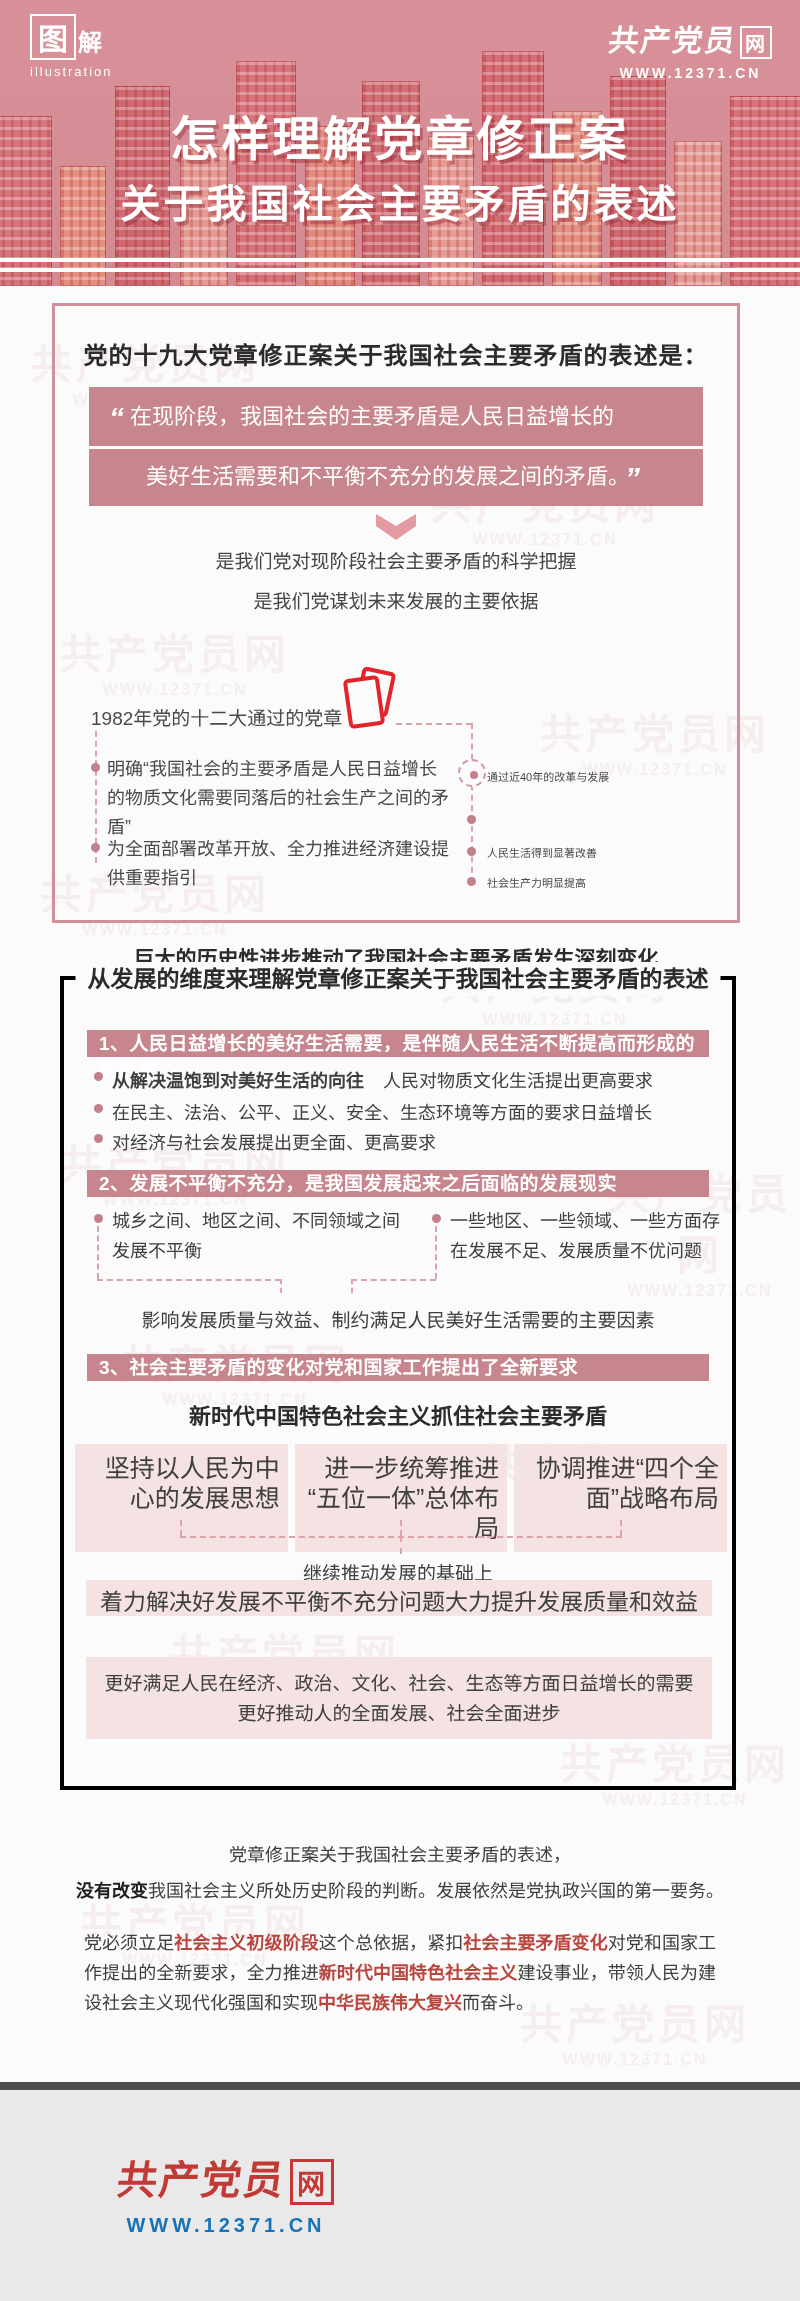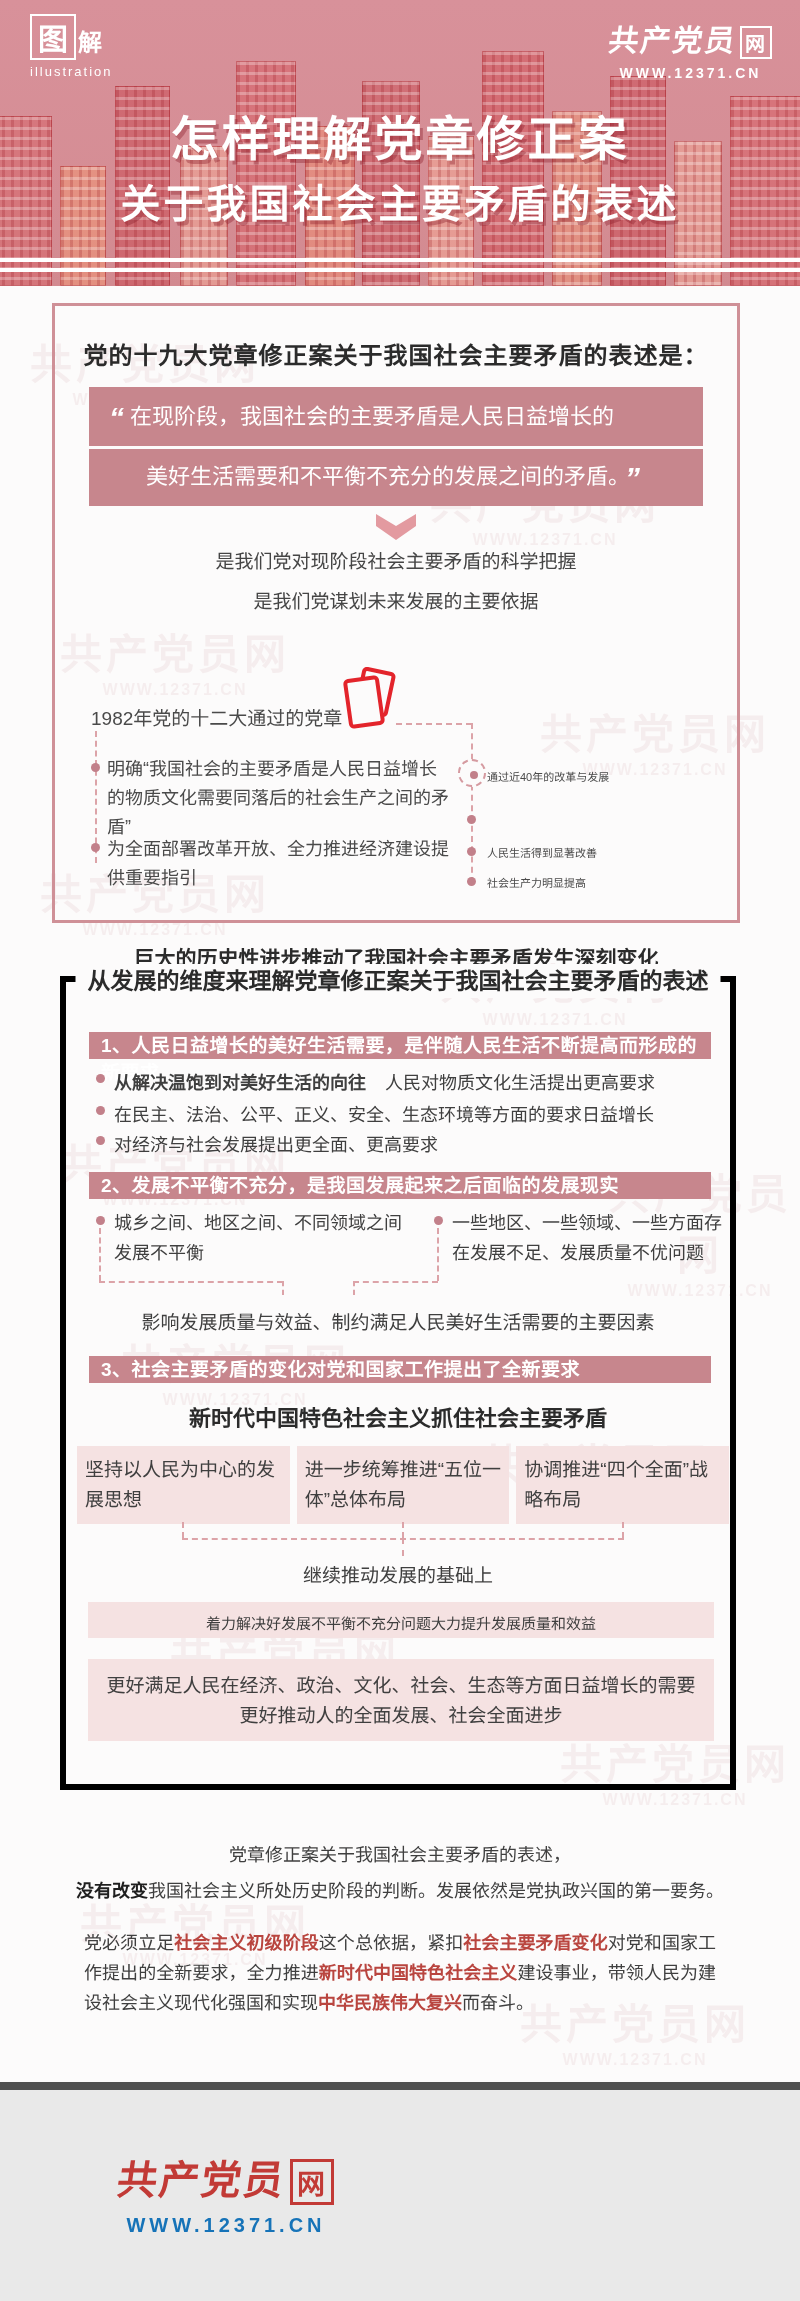--- a/index.html
+++ b/index.html
@@ -55,36 +55,36 @@
   .tl-vline-l { left:40px; top:90px; height:132px; }
   .node { position:absolute; left:403px; top:118px; width:28px; height:28px; border:2px dashed #d59aa0; border-radius:50%; background:#fcfbfb; }
   .node .dot-c { position:absolute; left:10px; top:10px; width:8px; height:8px; border-radius:50%; background:#c2808a; }
   .dot { position:absolute; width:9px; height:9px; border-radius:50%; background:#c2808a; }
   .tl-text { position:absolute; color:#4a4a4a; line-height:29px; }
   .tl-left { left:52px; width:345px; }
   .tl-right { left:432px; width:260px; font-size:11px; }
   .box1-conclusion { margin-top:66px; text-align:center; font-size:21px; font-weight:bold; color:#2b2b2b; }
 
   
-  .box2 { position:absolute; left:60px; top:976px; width:676px; height:814px; border:6px solid #000000; z-index:1; }
+  .box2 { position:absolute; left:60px; top:976px; width:676px; height:814px; border:4px solid #000000; z-index:1; }
   .box2-title { position:absolute; top:-18px; left:50%; transform:translateX(-50%); background:#fcfbfb; padding:0 12px;
                 font-size:23px; font-weight:bold; color:#2b2b2b; white-space:nowrap; line-height:34px; }
   .pbar { position:absolute; left:23px; width:622px; height:27px; background:#c7868d; color:#fff; font-weight:bold;
           font-size:19px; line-height:27px; padding-left:12px; letter-spacing:.5px; }
   .li-row { position:absolute; left:48px; color:#3f3f3f; font-size:18px; }
   .li-row .dot2 { position:absolute; left:-18px; top:6px; width:9px; height:9px; border-radius:50%; background:#c2808a; }
   .bold-lead { font-weight:bold; }
   .col-text { position:absolute; color:#3f3f3f; font-size:18px; line-height:30px; }
   .sum-text { position:absolute; width:100%; text-align:center; font-size:19px; color:#3f3f3f; }
   .sub-title { position:absolute; width:100%; text-align:center; font-size:22px; font-weight:bold; color:#2b2b2b; }
   .pillars { position:absolute; left:11px; top:464px; width:652px; display:grid; grid-template-columns:1fr 1fr 1fr; grid-gap:7px; }
-  .pillar { background:#f5e2e2; min-height:76px; text-align:left; font-size:19px; line-height:30px; padding:9px 8px; color:#3f3f3f; }
+  .pillar { background:#f5e2e2; min-height:76px; text-align:right; font-size:25px; line-height:30px; padding:9px 8px; color:#3f3f3f; }
   .basis { position:absolute; width:100%; top:578px; text-align:center; font-size:19px; color:#3f3f3f; }
   .action { position:absolute; left:22px; width:626px; background:#f5e2e2; text-align:center; color:#3f3f3f; }
-  .action.a1 { top:620px; height:36px; font-size:15px; line-height:44px; }
+  .action.a1 { top:600px; height:36px; font-size:23px; line-height:44px; }
   .action.a2 { top:677px; height:82px; font-size:19px; line-height:30px; padding-top:12px; }
 
   
   .conclusion { position:absolute; left:0; top:1840px; width:800px; z-index:1; }
   .concl-line { text-align:center; font-size:18px; color:#3f3f3f; }
   .concl-line.c1 { }
   .concl-line.c2 { margin-top:10px; }
   .concl-bold { font-weight:bold; color:#1f1f1f; }
   .concl-p2 { width:632px; margin:26px auto 0; font-size:18px; line-height:30px; text-align:justify; color:#3f3f3f; }
   .red-strong { color:#b9453f; font-weight:bold; }

